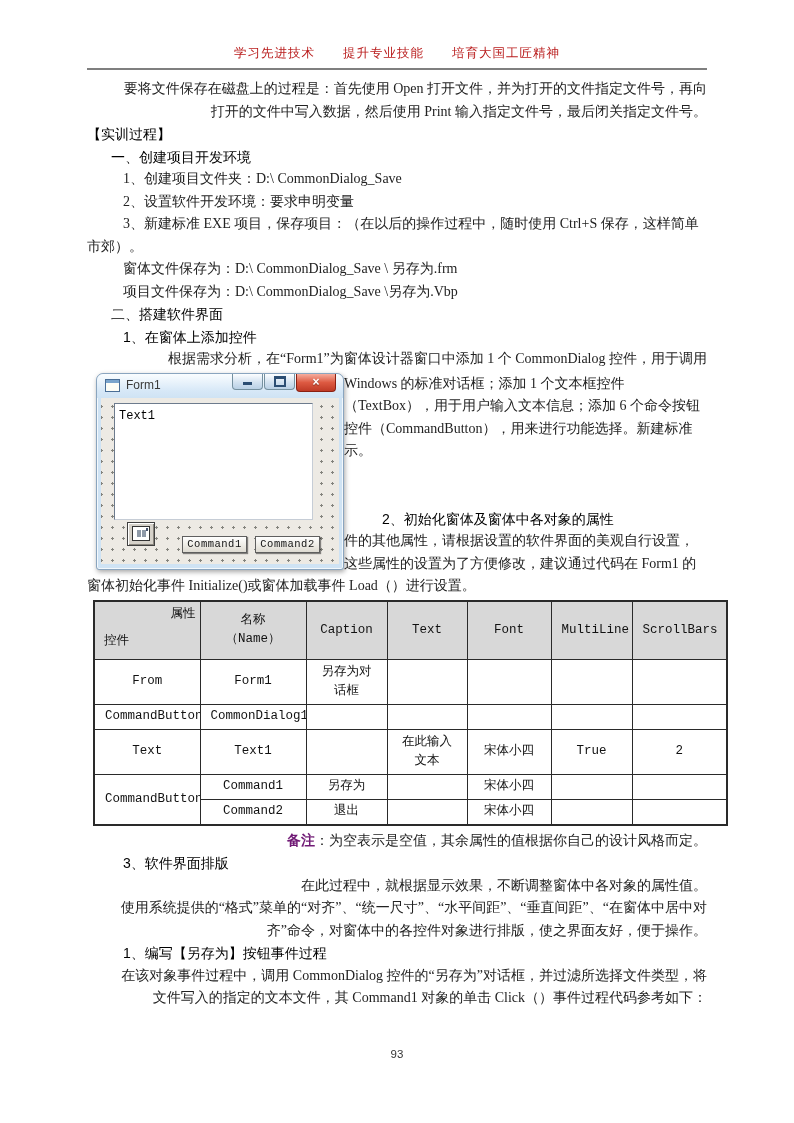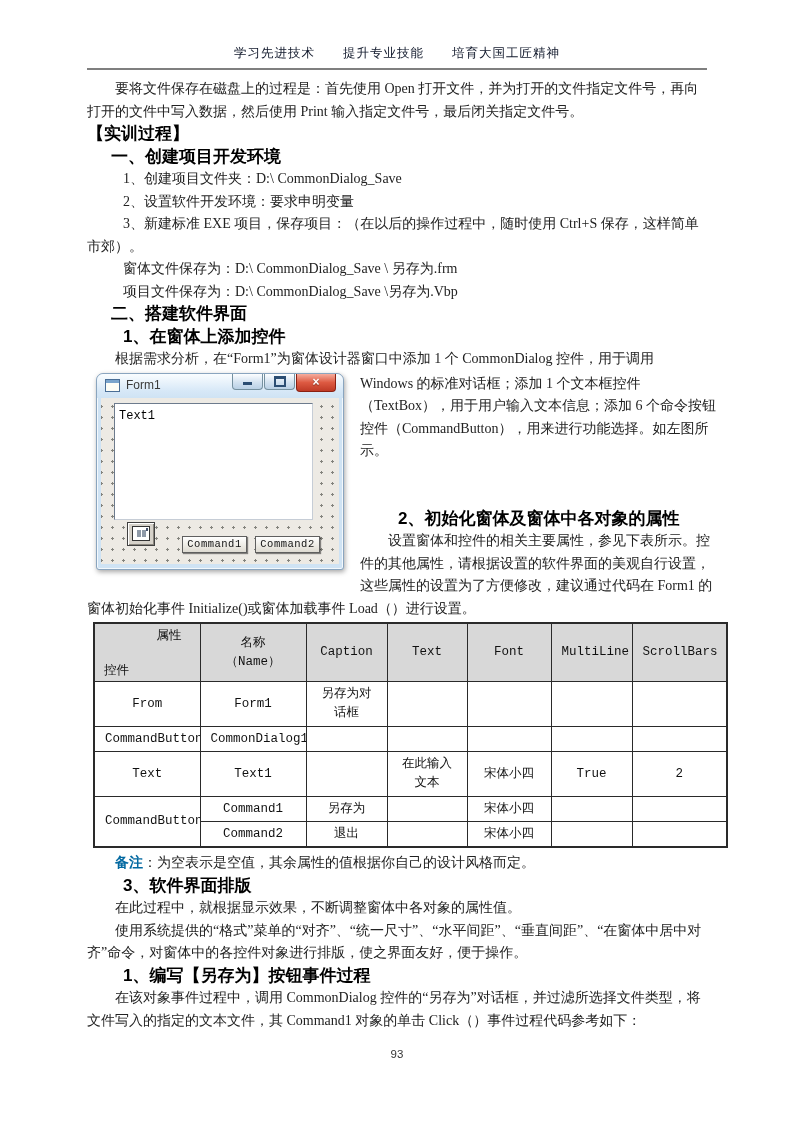--- a/index.html
+++ b/index.html
@@ -1,38 +1,38 @@
 <!DOCTYPE html>
 <html><head>
 <meta charset="utf-8">
 <style>
   html,body{margin:0;padding:0;background:#e8e8e8;}
   .page{width:794px;height:1123px;background:#ffffff;position:relative;overflow:hidden;
         margin:0 auto;font-family:"Liberation Serif","DejaVu Serif",serif;color:#222;}
   .inner{padding:44px 87px 0 87px;}
 
   
-  .motto{text-align:center;font-size:12.5px;line-height:18px;color:#0f172a;
+  .motto{text-align:center;font-size:12.5px;line-height:18px;color:#b91c1c;
          padding-bottom:6px;border-bottom:2px solid #7f7f7f;}
   .motto span{margin:0 14px;letter-spacing:1px;}
 
   
   .bodytxt{margin-top:8px;font-size:14px;line-height:22.5px;}
-  .p{margin:0;text-indent:28px;}
+  .p{margin:0;text-indent:28px;text-align:right;}
   .line{margin:0;}
   .item{margin:0;text-indent:36px;}
-  .hd{margin:0;font-weight:bold;color:#000;font-family:"Liberation Sans","DejaVu Sans",sans-serif;font-size:17px;}
+  .hd{margin:0;font-weight:normal;color:#000;font-family:"Liberation Sans","DejaVu Sans",sans-serif;font-size:14px;}
   .hd-l0{padding-left:0;}
   .hd-l1{padding-left:24px;}
   .hd-l2{padding-left:36px;}
-  .note-label{font-weight:bold;font-family:Liberation Mono, monospace;color:#0369a1;}
+  .note-label{font-weight:bold;font-family:Liberation Mono, monospace;color:#701a75;}
 
   
   .media-row{display:flex;align-items:flex-start;margin-left:9px;margin-top:2px;}
-  .rightcol{margin-left:16px;min-width:0;}
+  .rightcol{min-width:0;}
   .rightcol .rline{white-space:nowrap;margin:0;}
   .rightcol .hd-init{margin-top:45px;padding-left:38px;}
   .rline-indent{text-indent:28px;}
 
   
   .vbwin{position:relative;flex:none;width:246px;height:195px;background:#cfe3f4;
          border:1px solid #8aa5bf;border-radius:7px 7px 3px 3px;
          box-shadow:1px 2px 5px rgba(0,0,0,.35), inset 0 0 0 1px rgba(255,255,255,.75);}
   .vbtitle{height:24px;display:flex;align-items:center;padding-left:8px;
            background:linear-gradient(#fafdff,#d7e8f7 70%,#cfe3f4);
@@ -77,22 +77,22 @@
           font-family:"Liberation Mono","DejaVu Sans Mono",monospace;
           font-size:12.5px;font-weight:normal;color:#111;line-height:19px;
           padding:0 10px;overflow:hidden;}
   .ptable thead th{background:#d8d8d8;height:46px;white-space:pre-line;}
   .ptable .r-tall td{height:44px;}
   .ptable .r-short td{height:24px;}
   .corner{position:relative;padding:0 !important;
           background-image:linear-gradient(to bottom right,
              rgba(0,0,0,0) calc(50% - 1px), #2a2a2a calc(50% - 1px),
              #2a2a2a 50%, rgba(0,0,0,0) 50%);}
-  .corner .ct{position:absolute;top:3px;right:18px;}
-  .corner .cb{position:absolute;bottom:0;left:9px;}
+  .corner .ct{position:absolute;top:3px;right:4px;}
+  .corner .cb{position:absolute;bottom:8px;left:9px;}
 
   .pagenum{position:absolute;left:0;right:0;top:1048px;text-align:center;
            font-family:"Liberation Sans","DejaVu Sans",sans-serif;font-size:11.5px;color:#333;}
 </style>
 </head>
 <body>
 
 <div class="page">
   <div class="inner">
 
@@ -148,24 +148,23 @@
                 </span>
             </div>
             <div class="vbbtn b1">Command1</div>
             <div class="vbbtn b2">Command2</div>
           </div>
         </div>
 
         <div class="rightcol">
           <p class="rline">Windows 的标准对话框；添加 1 个文本框控件</p>
           <p class="rline">（TextBox），用于用户输入文本信息；添加 6 个命令按钮</p>
-          <p class="rline">控件（CommandButton），用来进行功能选择。如左图所</p>
+          <p class="rline">控件（CommandButton），用来进行功能选择。新建标准</p>
           <p class="rline">示。</p>
           <p class="rline hd hd-init">2、初始化窗体及窗体中各对象的属性</p>
-          <p class="rline rline-indent">设置窗体和控件的相关主要属性，参见下表所示。控</p>
           <p class="rline">件的其他属性，请根据设置的软件界面的美观自行设置，</p>
           <p class="rline">这些属性的设置为了方便修改，建议通过代码在 Form1 的</p>
         </div>
       </div>
 
       <p class="line">窗体初始化事件 Initialize()或窗体加载事件 Load（）进行设置。</p>
 
       <table class="ptable">
         <colgroup>
           <col style="width:106px">

